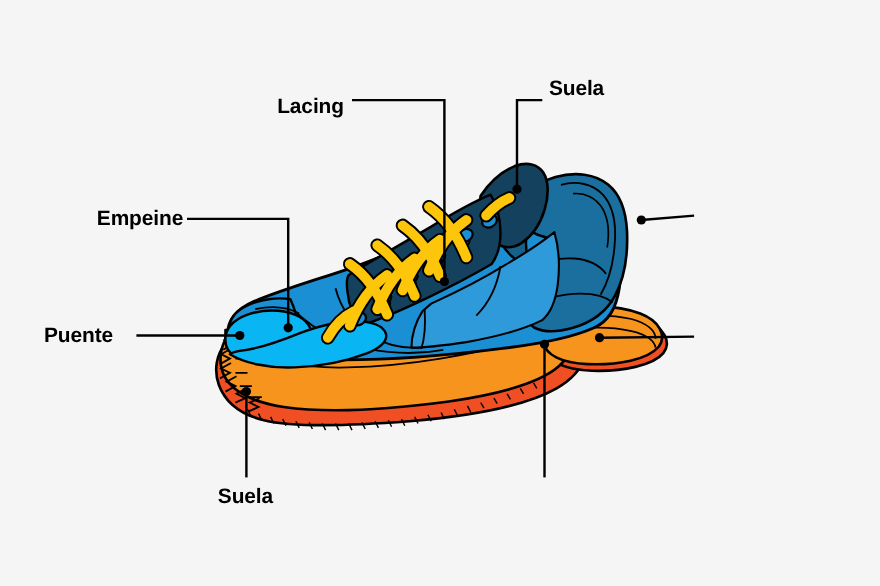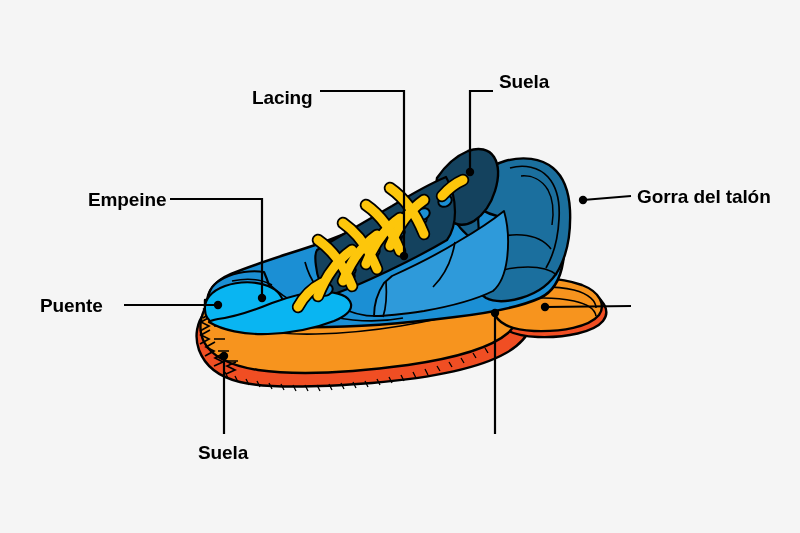--- a/index.html
+++ b/index.html
@@ -246,21 +246,20 @@
       <circle cx="224" cy="356" r="4.2"></circle>
       <circle cx="495" cy="313" r="4.2"></circle>
     </g>
 
   </svg>
 
   <div class="lbl" style="left:252px;top:81px;transform:translateY(-50%);margin-top:16px;">Lacing</div>
 
   <div class="lbl" style="left:499px;top:81px;transform:translateY(-50%);">Suela</div>
 
-  <div class="lbl" style="left:637px;top:196px;transform:translateY(-50%);">Gorra del talón</div>
 
   <div class="lbl" style="left:88px;top:199px;transform:translateY(-50%);">Empeine</div>
 
   <div class="lbl" style="left:40px;top:305px;transform:translateY(-50%);">Puente</div>
 
 
   <div class="lbl" style="left:198px;top:452px;transform:translateY(-50%);">Suela</div>
 
 
 </div>

